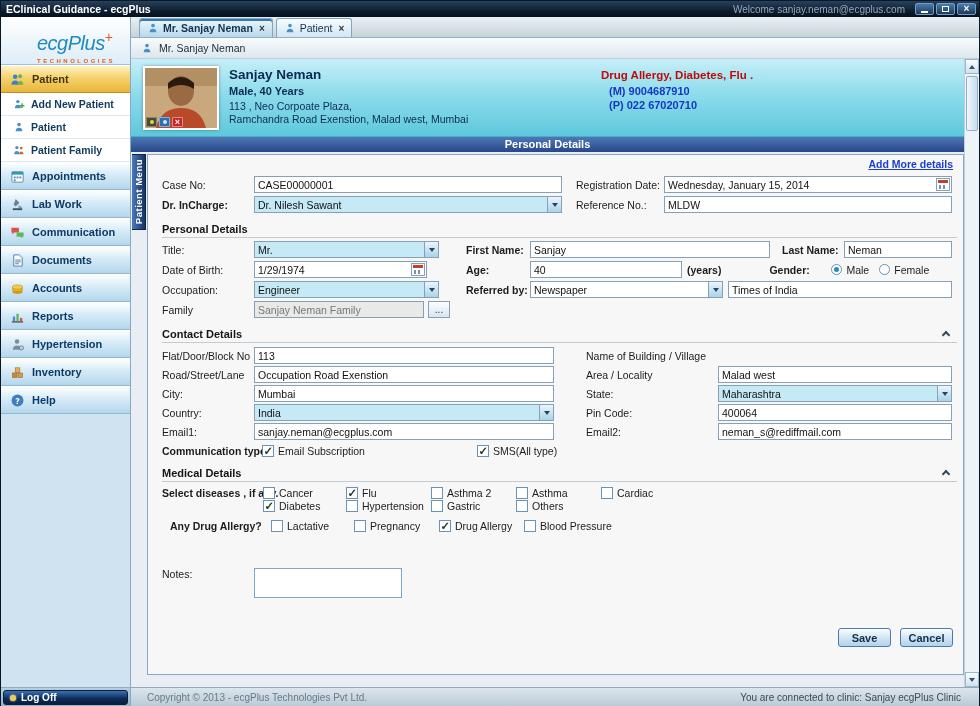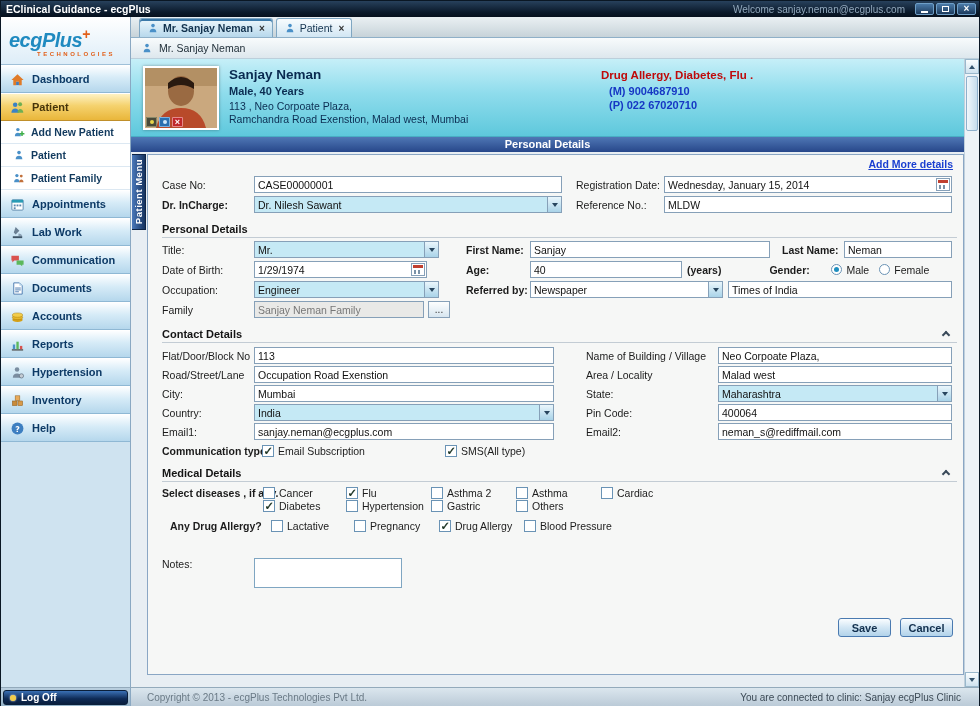--- a/index.html
+++ b/index.html
@@ -15,21 +15,21 @@
   .glyph-max { width:7px; height:6px; border:1.5px solid #fff; }
   .glyph-x { color:#fff; font-size:10px; line-height:10px; font-weight:bold; }
 
   
   .app { flex:none; height:670px; display:flex; }
   .sidebar { width:130px; flex:none; background:#cfe3f0; border-right:1px solid #8aa8c2; display:flex; flex-direction:column; }
   .content { width:850px; display:flex; flex-direction:column; background:#e8eef3; }
 
   
   .logo { height:48px; background:linear-gradient(#ffffff,#ddedf8); border-bottom:1px solid #9fc0d8; padding:6px 8px 2px; }
-  .logo-text { font-size:20px; font-weight:bold; font-style:italic; color:#1f8ac0; letter-spacing:-0.5px; line-height:22px; }
+  .logo-text { font-size:20px; font-weight:normal; font-style:italic; color:#1f8ac0; letter-spacing:-0.5px; line-height:29px;margin-left:28px; }
   .logo-plus { color:#e2601a; font-size:14px; vertical-align:super; font-style:normal; }
   .logo-sub { font-size:6px; letter-spacing:2.5px; color:#e2601a; font-weight:bold; margin-left:28px; }
   .mitem { height:28px; flex:none; display:flex; align-items:center; gap:7px; padding-left:9px; cursor:pointer;
     background:linear-gradient(#fdfeff,#d6ebf7 45%,#b5d7ec); border-bottom:1px solid #8fb8d4; border-top:1px solid #ffffff;
     color:#0d3a66; font-weight:bold; font-size:11px; }
   .mitem.active { background:linear-gradient(#fdf2c4,#f5d26e 45%,#e9b63a); border-bottom:1px solid #c08f2a; color:#46340a; }
   .subitem { height:23px; flex:none; display:flex; align-items:center; gap:6px; padding-left:12px; cursor:pointer;
     background:#ffffff; border-bottom:1px solid #dce8f2; color:#123a5e; font-weight:bold; font-size:10.5px; }
   .sidebar-fill { flex:1; }
   .mi { width:15px; height:15px; flex:none; display:inline-flex; }
@@ -140,29 +140,20 @@
   </div>
 
   <div class="app">
 
     <div class="sidebar">
       <div class="logo">
         <div class="logo-text"><span>ecgPlus</span><span class="logo-plus">+</span></div>
         <div class="logo-sub">TECHNOLOGIES</div>
       </div>
 
-      <div class="mitem">
-        <span class="mi">
-            <svg viewBox="0 0 16 16">
-              <path fill="#e07b28" d="M1.5 8.5 8 2.5l6.5 6h-2V14H9.5v-3.5h-3V14H3.5V8.5z"></path>
-              <path fill="#4a7ab0" d="M6.5 10.5h3V14h-3z"></path>
-            </svg>
-          </span>
-        <span>Dashboard</span>
-      </div>
       <div class="mitem active">
         <span class="mi">
             <svg viewBox="0 0 16 16">
               <circle cx="5.5" cy="5" r="2.4" fill="#3b82c4"></circle>
               <path d="M1.5 13.5c0-3 2-4.5 4-4.5s4 1.5 4 4.5z" fill="#3b82c4"></path>
               <circle cx="10.8" cy="4.6" r="2.1" fill="#6faf52"></circle>
               <path d="M7.8 13.5c.3-2.6 1.6-3.9 3-3.9 1.8 0 3.4 1.6 3.4 3.9z" fill="#6faf52"></path>
             </svg>
           </span>
         <span>Patient</span>
@@ -469,23 +460,20 @@
             <span>Contact Details</span>
             <span class="chev"></span>
           </div>
 
           <div class="fr" style="margin:4px 0 2px">
             <span class="lb" style="width:92px">Flat/Door/Block No</span>
             <div class="tbx" style="width:300px">
                 <span>113</span>
               </div>
             <span class="lb" style="width:132px;margin-left:32px">Name of Building / Village</span>
-            <div class="tbx" style="flex:1;margin-right:5px">
-                <span>Neo Corpoate Plaza,</span>
-              </div>
           </div>
           <div class="fr" style="margin:2px 0">
             <span class="lb" style="width:92px">Road/Street/Lane</span>
             <div class="tbx" style="width:300px">
                 <span>Occupation Road Exenstion</span>
               </div>
             <span class="lb" style="width:132px;margin-left:32px">Area / Locality</span>
             <div class="tbx" style="flex:1;margin-right:5px">
                 <span>Malad west</span>
               </div>
@@ -525,21 +513,21 @@
             <div class="tbx" style="flex:1;margin-right:5px">
                 <span>neman_s@rediffmail.com</span>
               </div>
           </div>
           <div class="fr" style="margin:5px 0 2px">
             <span class="lb b" style="width:100px">Communication type:</span>
             <span class="cbitem">
               <span class="cb checked"></span>
               <span class="cbl">Email Subscription</span>
             </span>
-            <span class="cbitem" style="margin-left:80px">
+            <span class="cbitem" style="margin-left:112px">
               <span class="cb checked"></span>
               <span class="cbl">SMS(All type)</span>
             </span>
           </div>
 
           <div class="gh">
             <span>Medical Details</span>
             <span class="chev"></span>
           </div>
 
@@ -598,21 +586,21 @@
             <span class="cbitem" style="width:85px">
                 <span class="cb checked"></span>
                 <span class="cbl">Drug Allergy</span>
               </span>
             <span class="cbitem">
                 <span class="cb"></span>
                 <span class="cbl">Blood Pressure</span>
               </span>
           </div>
 
-          <div class="fr" style="margin-top:26px;align-items:flex-start">
+          <div class="fr" style="margin-top:36px;align-items:flex-start">
             <span class="lb" style="width:92px">Notes:</span>
             <textarea class="notes-box" style=""></textarea>
           </div>
 
           <div class="btnrow">
             <button class="btn">Save</button>
             <button class="btn">Cancel</button>
           </div>
         </div>
 

